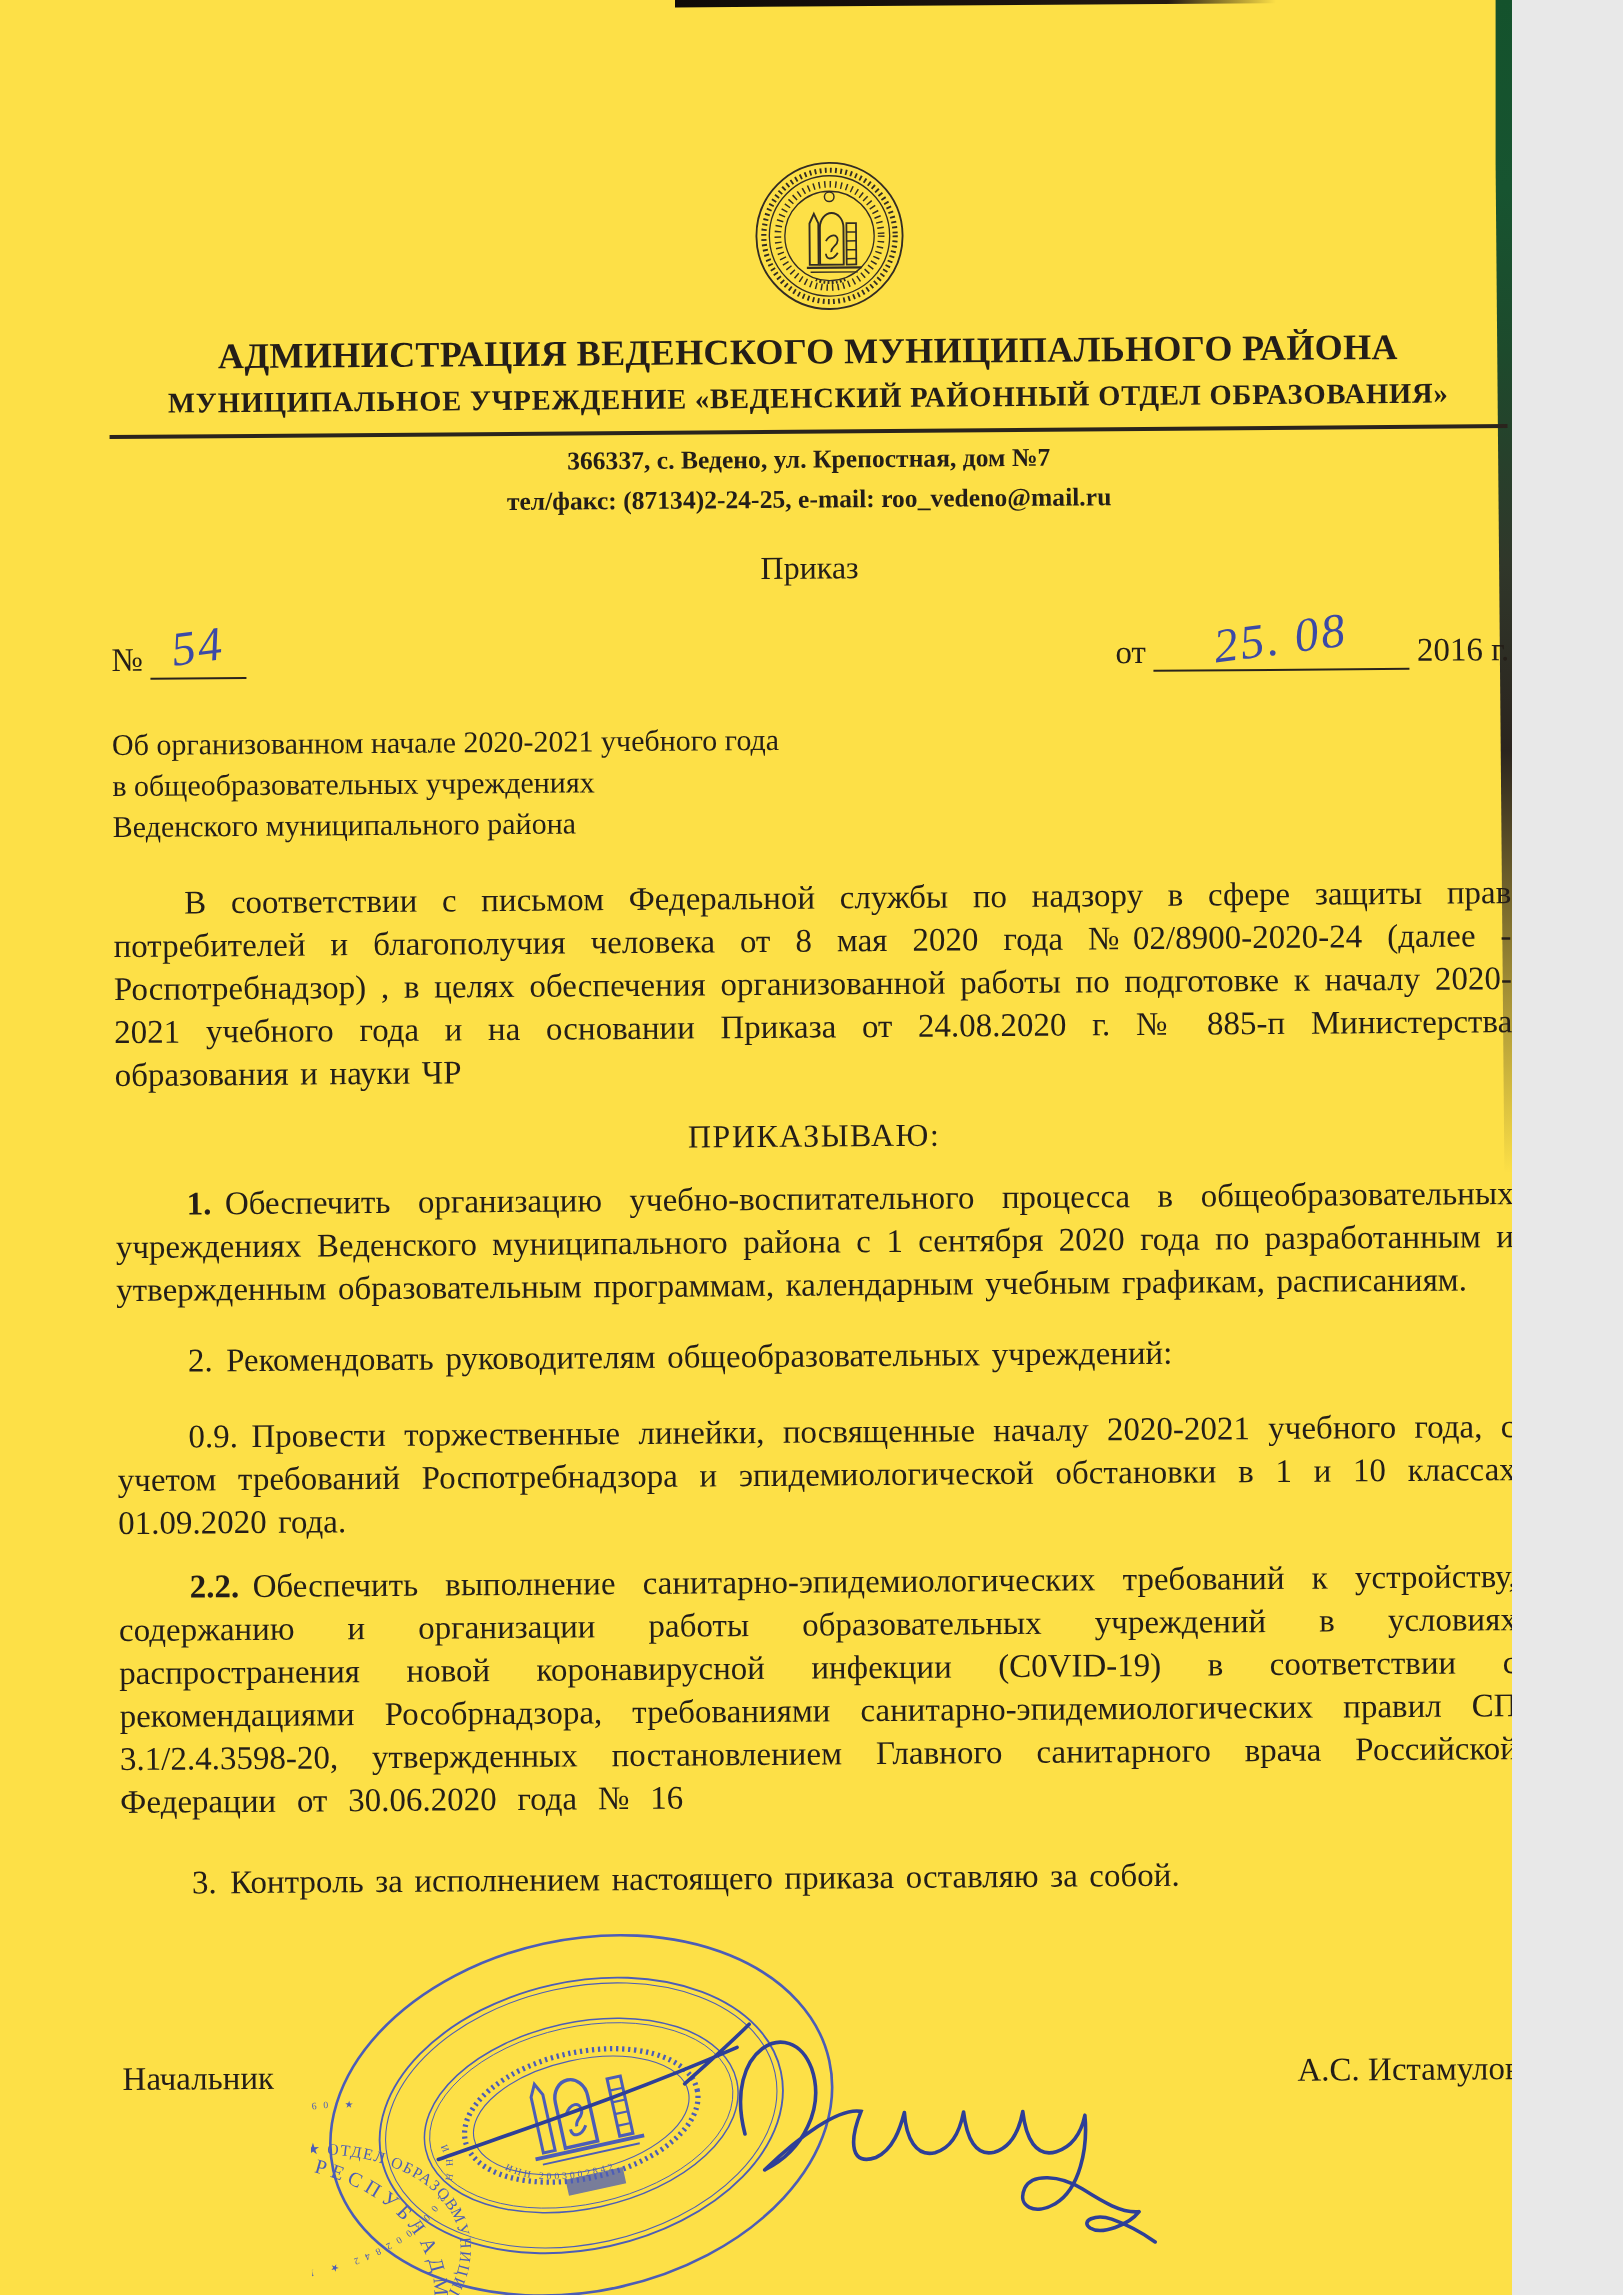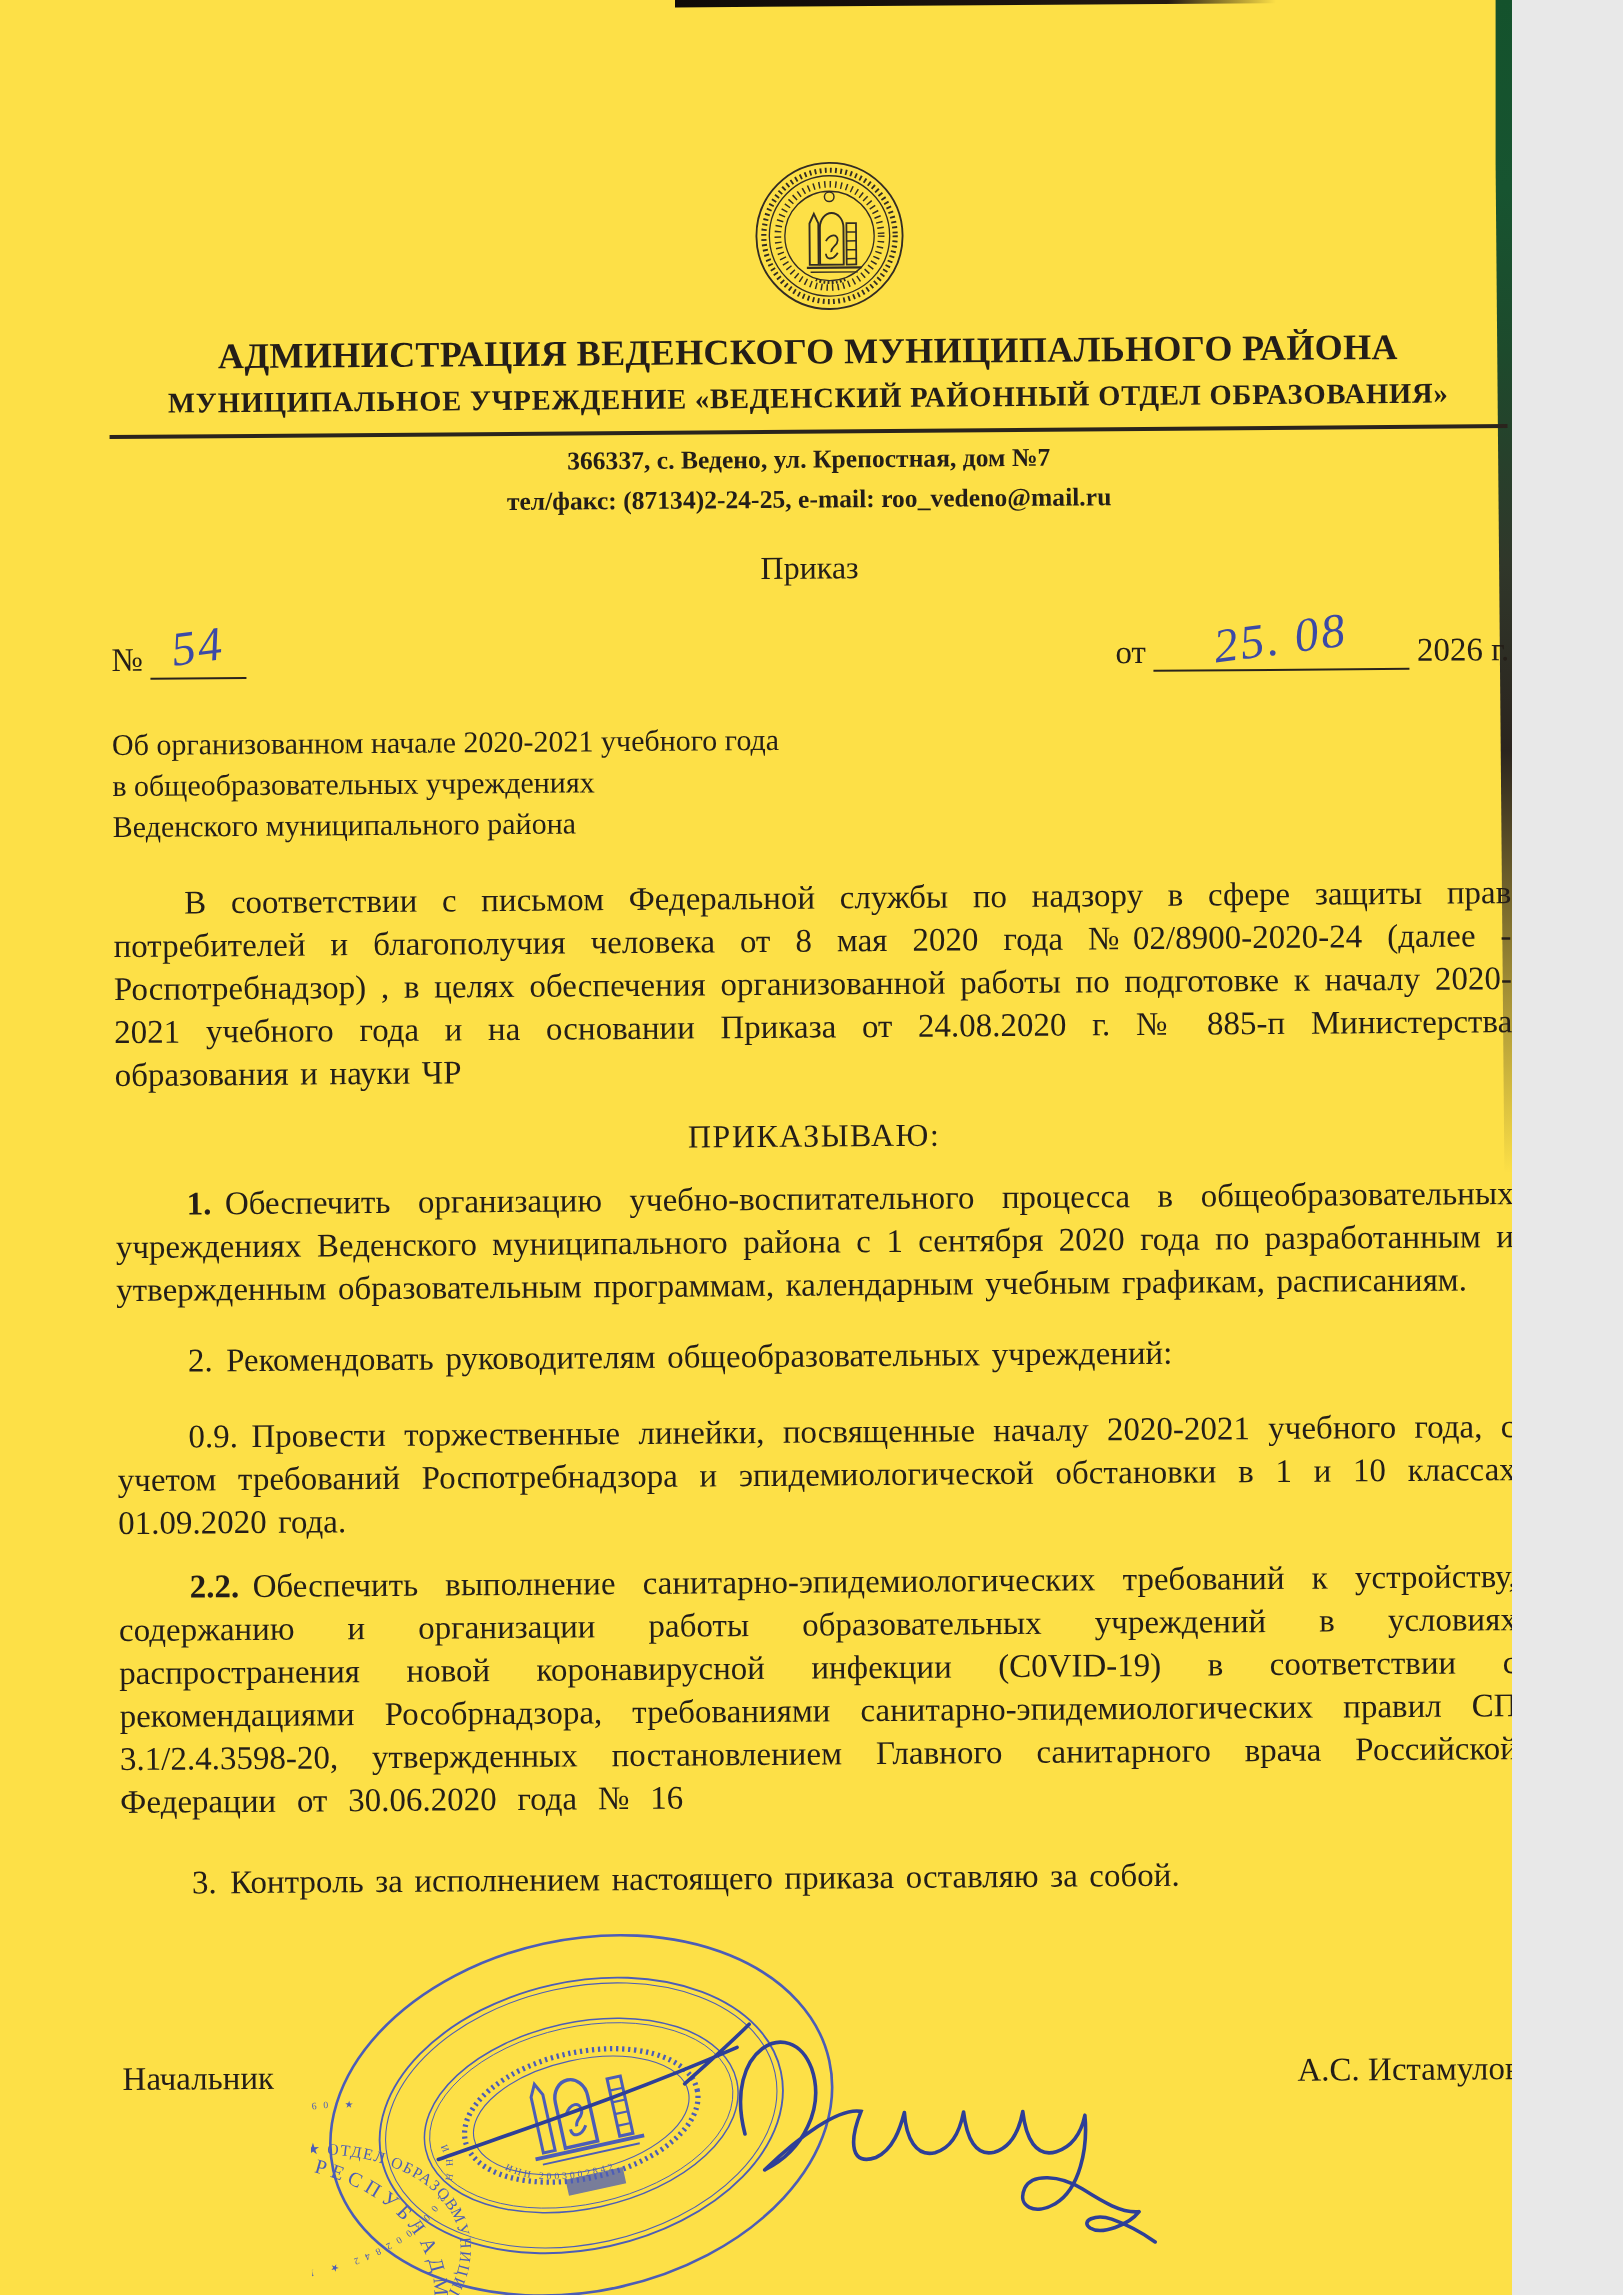--- a/index.html
+++ b/index.html
@@ -113,21 +113,21 @@
           <span>№</span>
           <span class="blank blank-number">
             <span class="hand">54</span>
           </span>
         </span>
         <span class="num-right">
           <span>от</span>
           <span class="blank blank-date">
             <span class="hand">25. 08</span>
           </span>
-          <span>2026 г.</span>
+          <span>2016 г.</span>
         </span>
       </div>
 
       <div class="subject">
         <div>Об организованном начале 2020-2021 учебного года</div>
         <div>в общеобразовательных учреждениях</div>
         <div>Веденского муниципального района</div>
       </div>
 
       <p class="para intro">В соответствии с письмом Федеральной службы по надзору в сфере защиты прав потребителей и благополучия человека от 8 мая 2020 года №02/8900-2020-24 (далее - Роспотребнадзор) , в целях обеспечения организованной работы по подготовке к началу 2020-2021 учебного года и на основании Приказа от 24.08.2020 г. № 885-п Министерства образования и науки ЧР</p>

